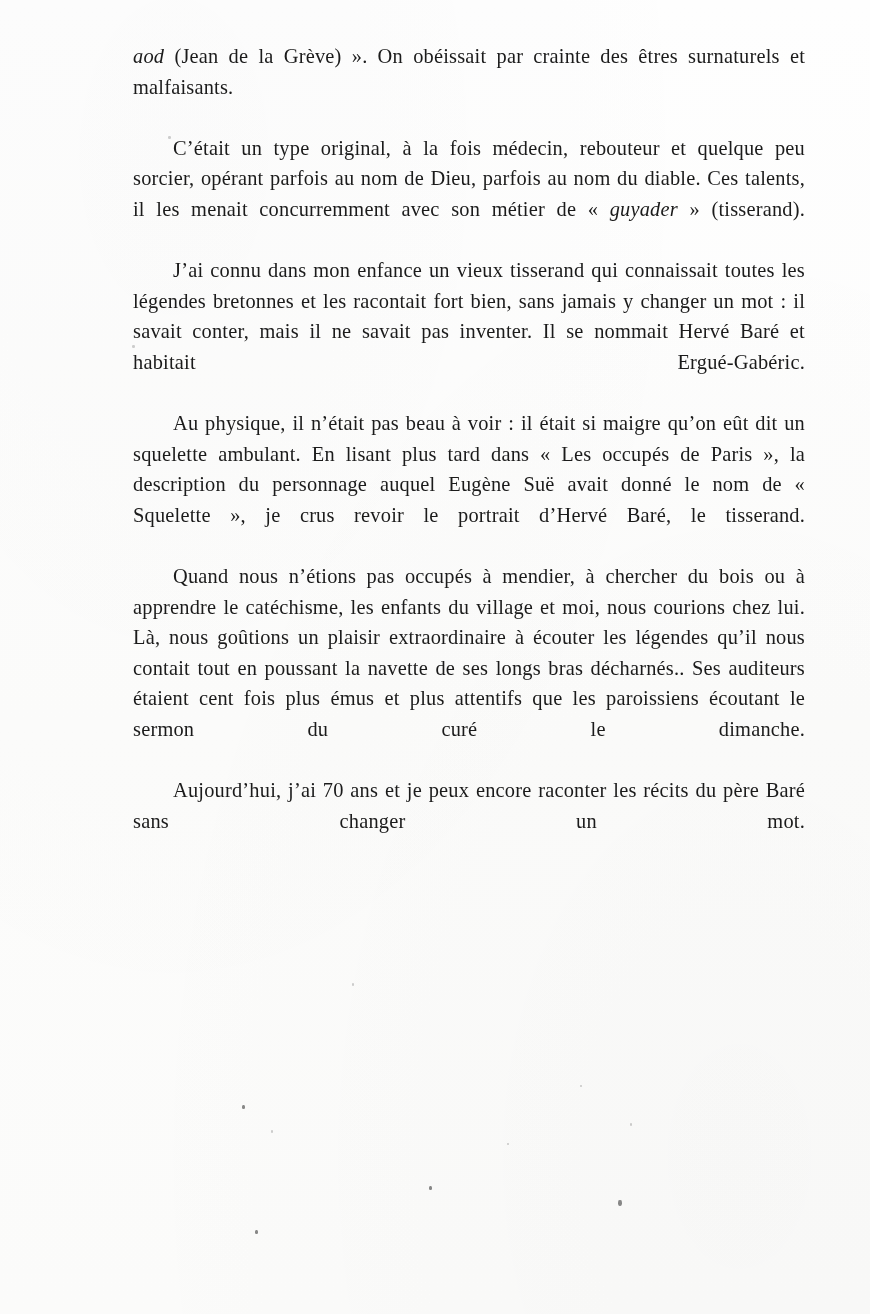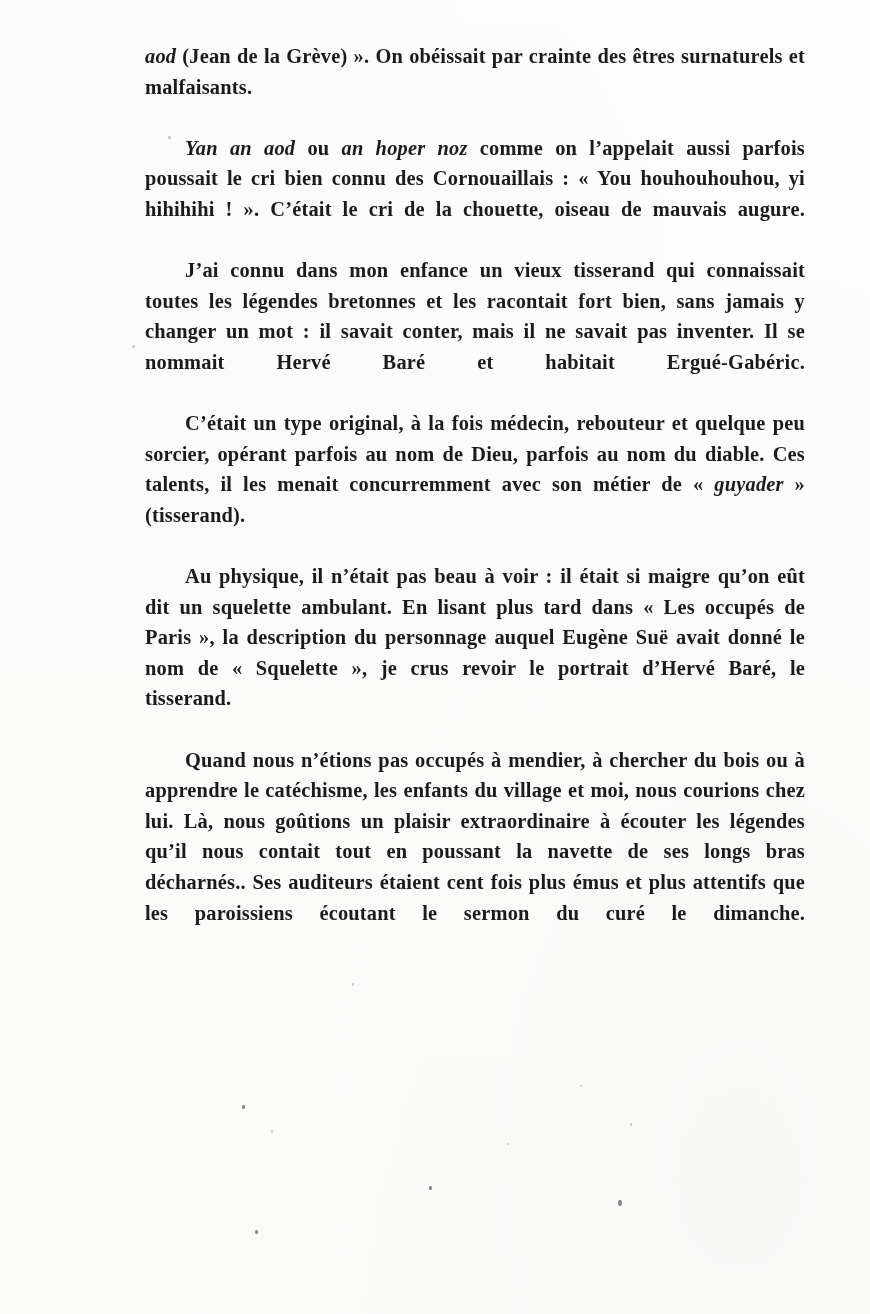--- a/index.html
+++ b/index.html
@@ -28,29 +28,28 @@
   }
 
   .text-block {
     position: absolute;
     left: 133px;
     top: 41px;
     width: 672px;
   }
 
   p.para {
-    margin: 0 0 0 12px;
+    margin: 0 0 0 0;
     text-align: justify;
     text-justify: inter-word;
     text-indent: 40px;
     font-size: 20.4px;
     line-height: 30.6px;
     letter-spacing: 0.2px;
     word-spacing: 0.6px;
-    font-weight: bold;
     -webkit-font-smoothing: none;
   }
 
   p.para.first {
     text-indent: 0;
   }
 
   i, em {
     font-style: italic;
   }
@@ -71,25 +70,25 @@
   }
   .speck.faint { opacity: 0.22; }
 </style>
 </head>
 <body>
 
 <div class="paper"></div>
 
 <div class="text-block" id="text-block">
     <p class="para first"><i>aod </i><span>(Jean de la Grève) ». On obéissait par crainte des êtres surnaturels et malfaisants.</span></p>
-    <p class="para"><i>Yan an aod</i><span> ou </span><i>an hoper noz</i><span> comme on l’appelait aussi parfois poussait le cri bien connu des Cornouaillais : « You houhouhouhou, yi hihihihi ! ». C’était le cri de la chouette, oiseau de mauvais augure.</span></p>
+    <p class="para"><span>C’était un type original, à la fois médecin, rebouteur et quelque peu sorcier, opérant parfois au nom de Dieu, parfois au nom du diable. Ces talents, il les menait concurremment avec son métier de « </span><i>guyader</i><span> » (tisserand).</span></p>
     <p class="para"><span>J’ai connu dans mon enfance un vieux tisserand qui connaissait toutes les légendes bretonnes et les racontait fort bien, sans jamais y changer un mot : il savait conter, mais il ne savait pas inventer. Il se nommait Hervé Baré et habitait Ergué-Gabéric.</span></p>
-    <p class="para"><span>C’était un type original, à la fois médecin, rebouteur et quelque peu sorcier, opérant parfois au nom de Dieu, parfois au nom du diable. Ces talents, il les menait concurremment avec son métier de « </span><i>guyader</i><span> » (tisserand).</span></p>
     <p class="para"><span>Au physique, il n’était pas beau à voir : il était si maigre qu’on eût dit un squelette ambulant. En lisant plus tard dans « Les occupés de Paris », la description du personnage auquel Eugène Suë avait donné le nom de « Squelette », je crus revoir le portrait d’Hervé Baré, le tisserand.</span></p>
     <p class="para"><span>Quand nous n’étions pas occupés à mendier, à chercher du bois ou à apprendre le catéchisme, les enfants du village et moi, nous courions chez lui. Là, nous goûtions un plaisir extraordinaire à écouter les légendes qu’il nous contait tout en poussant la navette de ses longs bras décharnés.. Ses auditeurs étaient cent fois plus émus et plus attentifs que les paroissiens écoutant le sermon du curé le dimanche.</span></p>
+    <p class="para"><span>Aujourd’hui, j’ai 70 ans et je peux encore raconter les récits du père Baré sans changer un mot.</span></p>
   </div>
 
 <div class="speck" style="left:242px; top:1105px; width:3px; height:4px;"></div>
 <div class="speck faint" style="left:271px; top:1130px; width:2px; height:3px;"></div>
 <div class="speck faint" style="left:507px; top:1143px; width:2px; height:2px;"></div>
 <div class="speck" style="left:429px; top:1186px; width:3px; height:4px;"></div>
 <div class="speck" style="left:618px; top:1200px; width:4px; height:6px;"></div>
 <div class="speck" style="left:255px; top:1230px; width:3px; height:4px;"></div>
 <div class="speck faint" style="left:580px; top:1085px; width:2px; height:2px;"></div>
 <div class="speck faint" style="left:630px; top:1123px; width:2px; height:3px;"></div>

